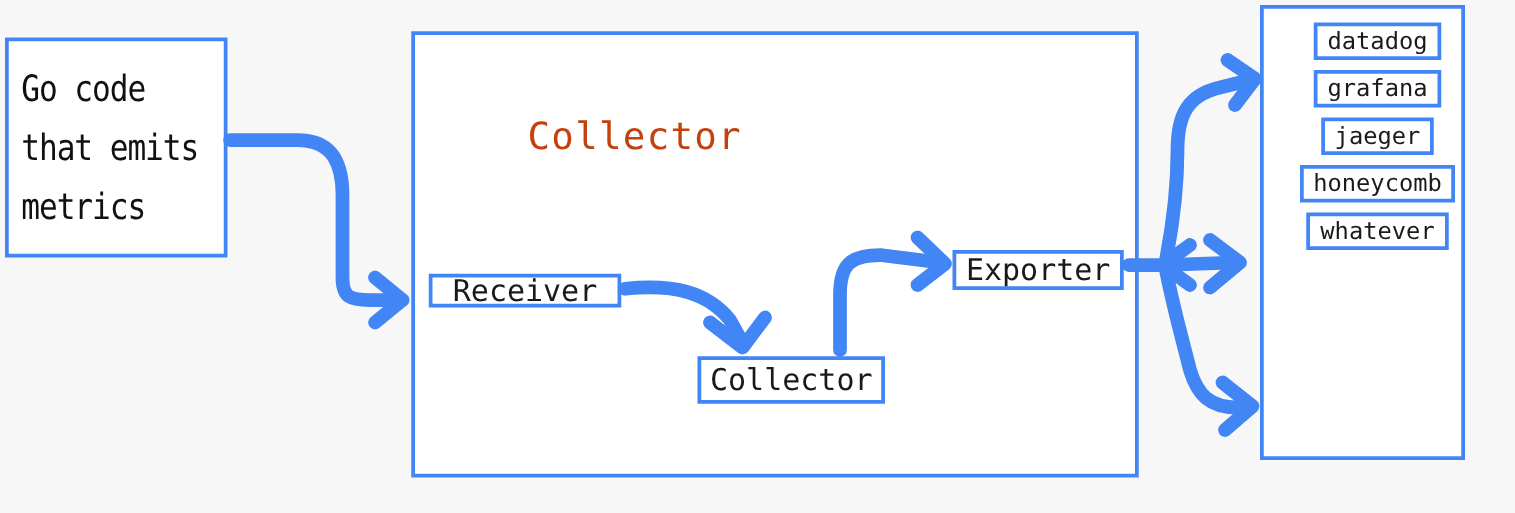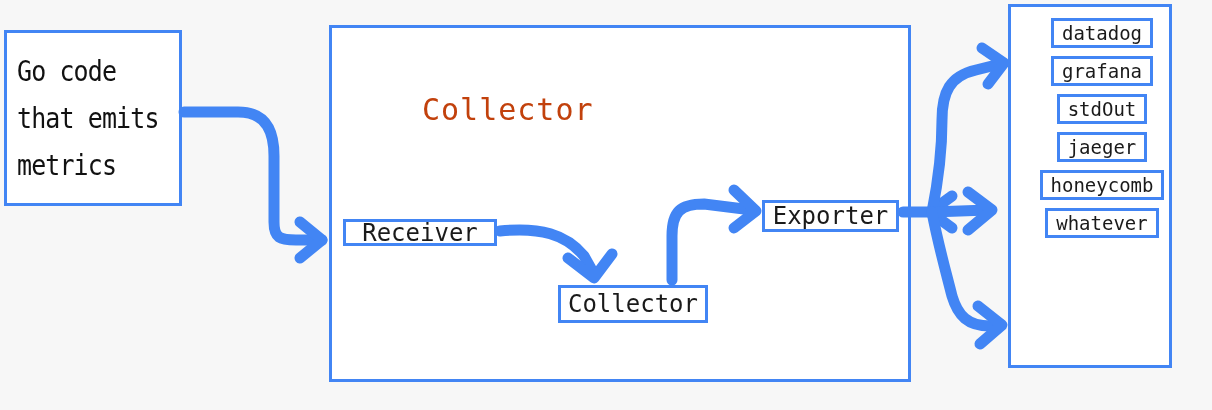--- a/index.html
+++ b/index.html
@@ -163,21 +163,20 @@
   </div>
 
   <div class="node-box" id="receiver-box">Receiver</div>
   <div class="node-box" id="processor-box">Collector</div>
   <div class="node-box" id="exporter-box">Exporter</div>
 
   <div class="box" id="backends-box">
     <div id="backends-list">
         <div class="backend-item">datadog</div>
         <div class="backend-item">grafana</div>
-        <div class="backend-item">stdOut</div>
         <div class="backend-item">jaeger</div>
         <div class="backend-item">honeycomb</div>
         <div class="backend-item">whatever</div>
       </div>
   </div>
 
   <svg id="arrows" viewBox="0 0 1212 410">
 
     <g>
       <path class="arrow-stroke" d="M 184 112 L 238 112 C 268 112 274 134 274 156 L 274 222 C 274 238 280 240 296 240 L 322 240"></path>

